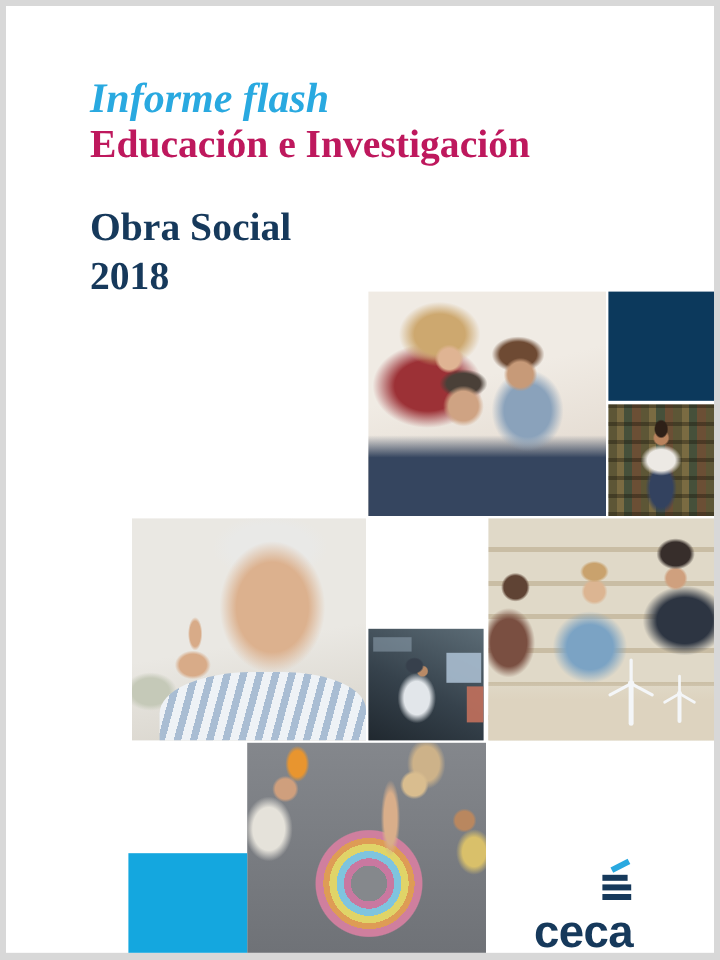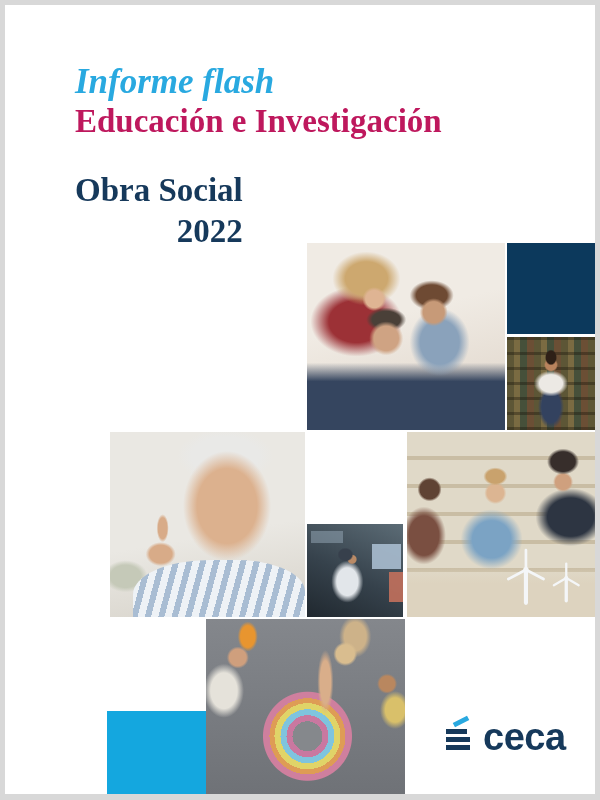--- a/index.html
+++ b/index.html
@@ -18,21 +18,20 @@
   }
   .title{
     position:absolute;left:75px;top:101px;margin:0;
     font:700 33px/40px "Liberation Serif", serif;
     color:#be185d;
   }
   .subtitle{
     position:absolute;left:75px;top:170px;
     font:700 33px/41px "Liberation Serif", serif;
     color:#16395B;
-    text-align:right;
   }
 
   
   .tile{position:absolute;overflow:hidden;}
   .sq-navy{left:507px;top:243px;width:88px;height:91px;background:#0C395C;}
   .sq-cyan{left:107px;top:711px;width:99px;height:83px;background:#14A7DF;}
 
   .ph-family{left:307px;top:243px;width:198px;height:187px;
     background-image:
       radial-gradient(14px at 64% 37%, #c79a78 75%, rgba(199,154,120,0)),
@@ -101,21 +100,21 @@
       radial-gradient(12px at 70% 20%, #d9bd8f 76%, rgba(217,189,143,0)),
       radial-gradient(16px 21px at 75% 10%, #cdb289 68%, rgba(205,178,137,0)),
       radial-gradient(8px 32px at 60% 36%, #d9ae8a 66%, rgba(217,174,138,0)),
       radial-gradient(10px at 91% 37%, #b9875f 76%, rgba(185,135,95,0)),
       radial-gradient(15px 19px at 95% 52%, #d9c06a 64%, rgba(217,192,106,0)),
       radial-gradient(circle at 51% 67%, #85888c 0 15px, #c978a0 15px 21px, #7fc4de 21px 27px, #e0d468 27px 33px, #de9c55 33px 38px, #cf7f9e 38px 44px, rgba(0,0,0,0) 45px),
       linear-gradient(180deg, #84878c, #6f7277);
   }
 
   
-  .logo{position:absolute;left:445px;top:718px;display:flex;align-items:flex-end;gap:11px;}
+  .logo{position:absolute;left:445px;top:718px;display:flex;align-items:flex-end;gap:11px;flex-direction:column;}
   .logo-icon{position:relative;width:27px;height:33px;}
   .logo-icon span{position:absolute;height:5px;background:#16395B;}
   .logo-icon .accent{top:1px;left:8px;width:16px;background:#29A9E0;transform:rotate(-27deg);}
   .logo-icon .b1{top:11px;left:1px;width:21px;}
   .logo-icon .b2{top:19px;left:1px;width:24px;}
   .logo-icon .b3{top:27px;left:1px;width:24px;}
   .logo-text{
     font:700 38px/30px "Liberation Sans", sans-serif;
     color:#16395B;letter-spacing:-.5px;margin-bottom:-1px;
   }
@@ -123,21 +122,21 @@
 </head>
 <body>
 
 <div class="stage">
   <div class="page"></div>
 
   <div class="kicker">Informe flash</div>
   <h1 class="title">Educación e Investigación</h1>
   <div class="subtitle">
     <div>Obra Social</div>
-    <div>2022</div>
+    <div>2018</div>
   </div>
 
   <div class="tile ph-family" title="Madre y padre riendo mientras juegan con su hijo pequeño en casa"></div>
 
   <div class="tile sq-navy"></div>
 
   <div class="tile ph-shopkeeper" title="Tendero joven sonriente con delantal azul y brazos cruzados en su tienda"></div>
 
   <div class="tile ph-senior" title="Hombre mayor sonriendo con el pulgar hacia arriba"></div>
 

